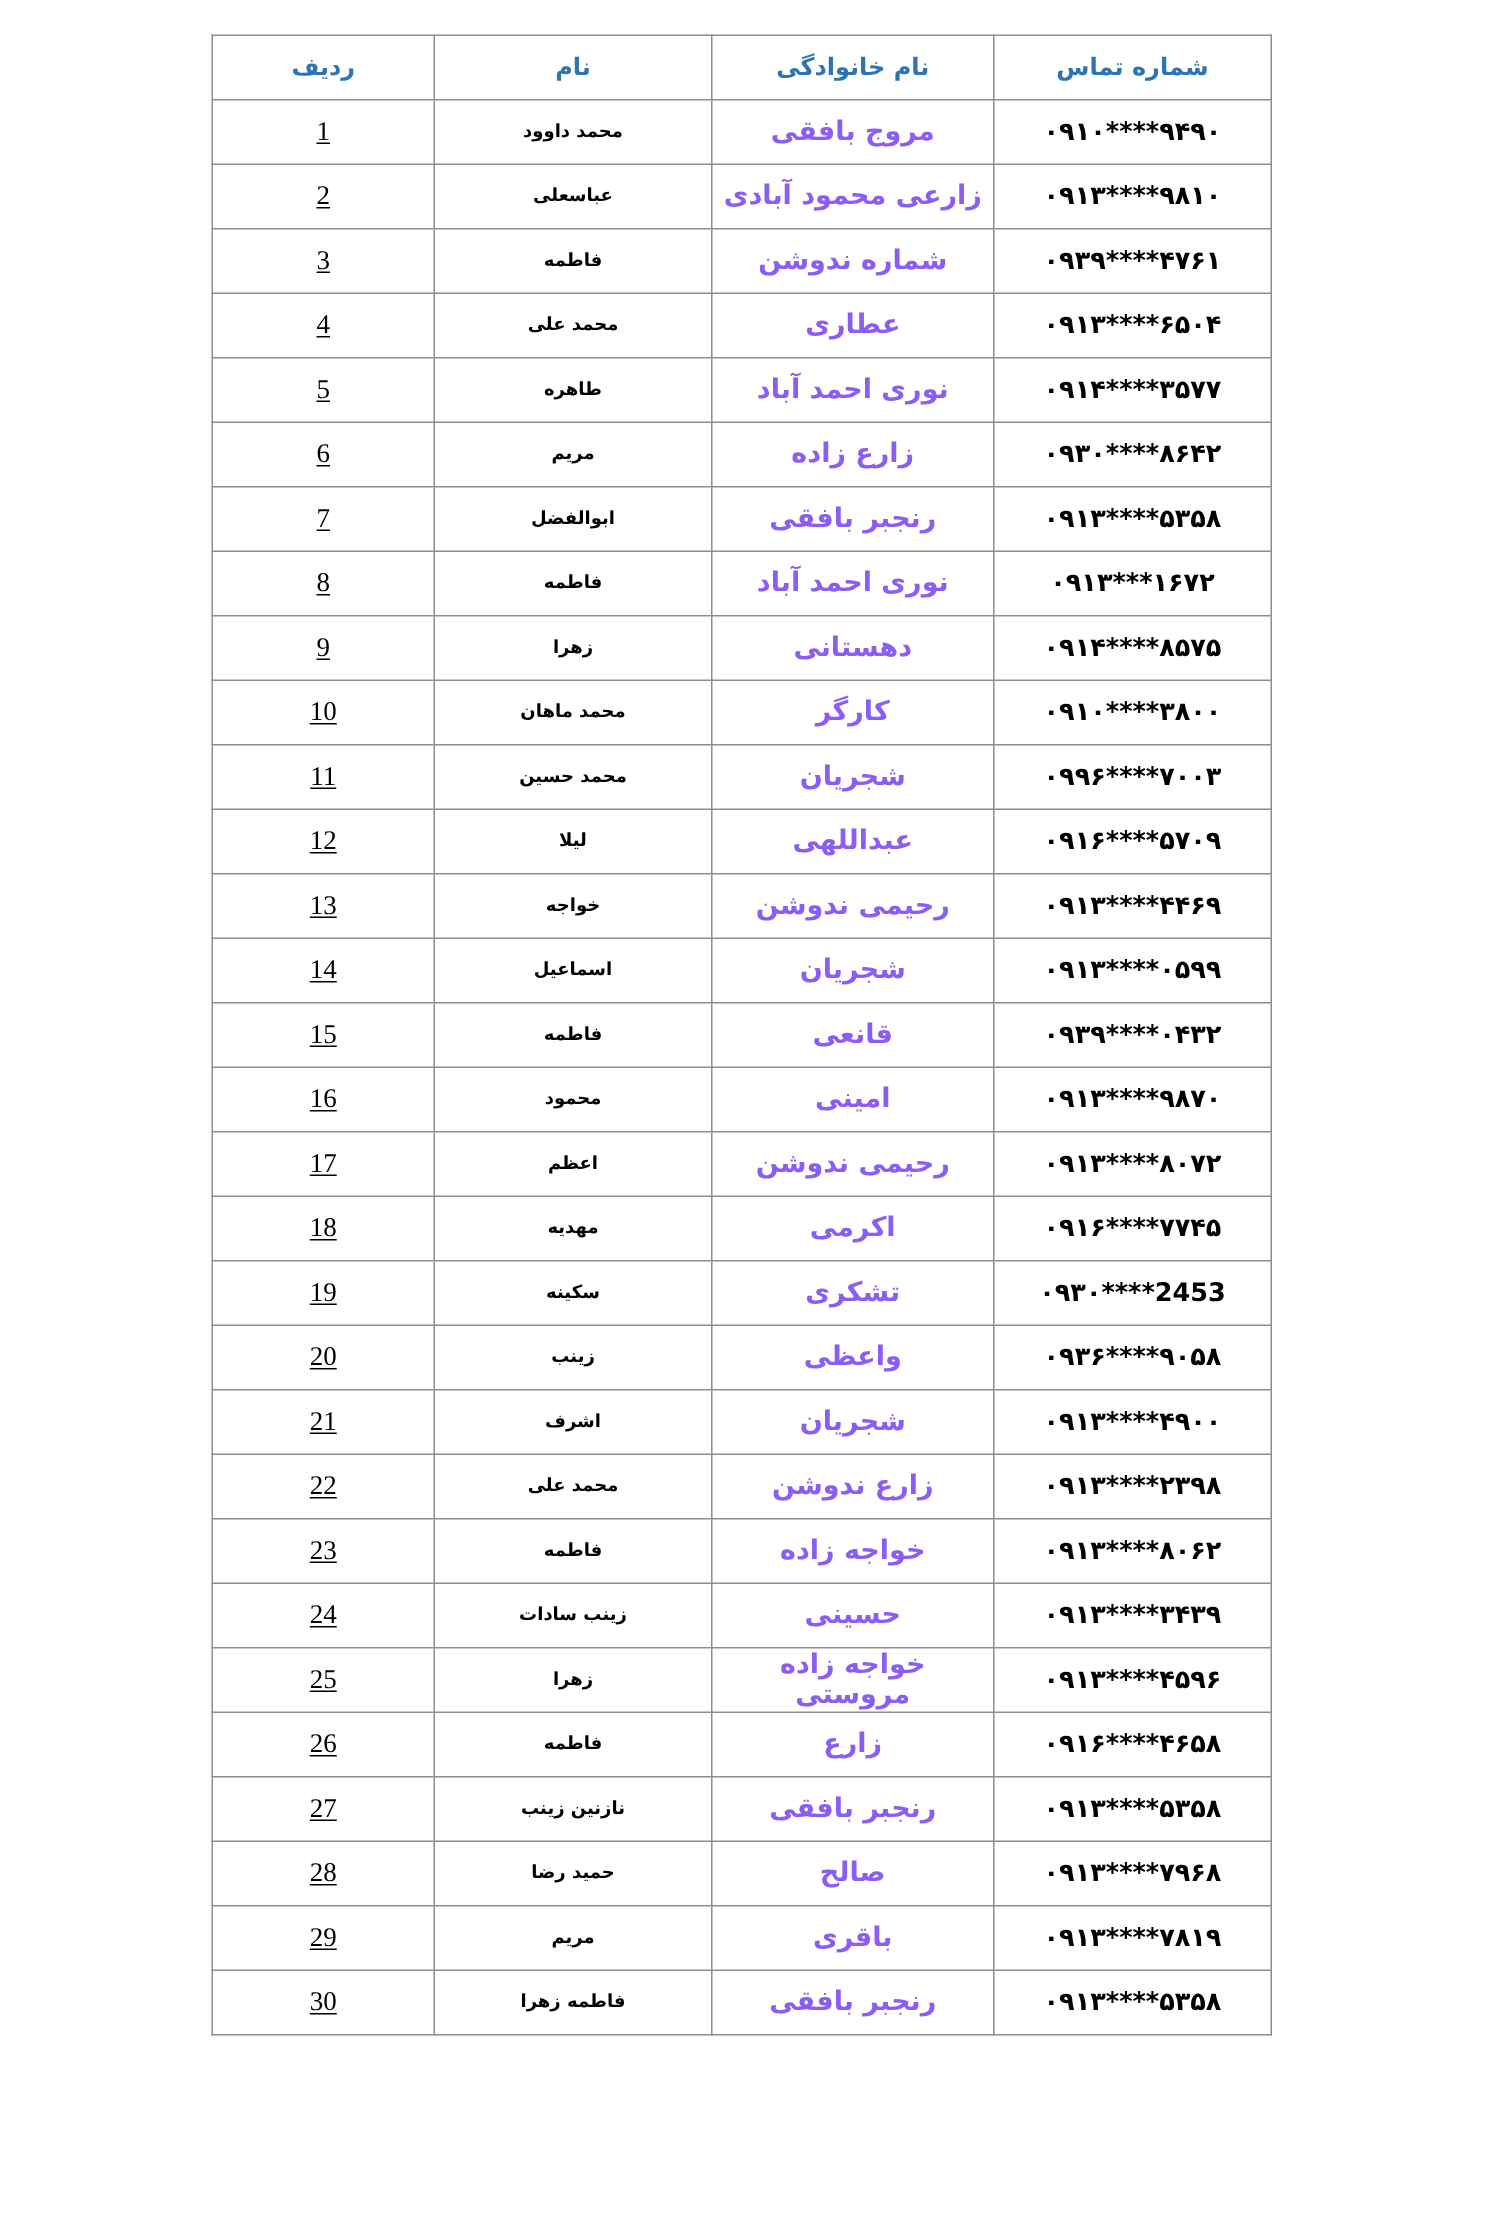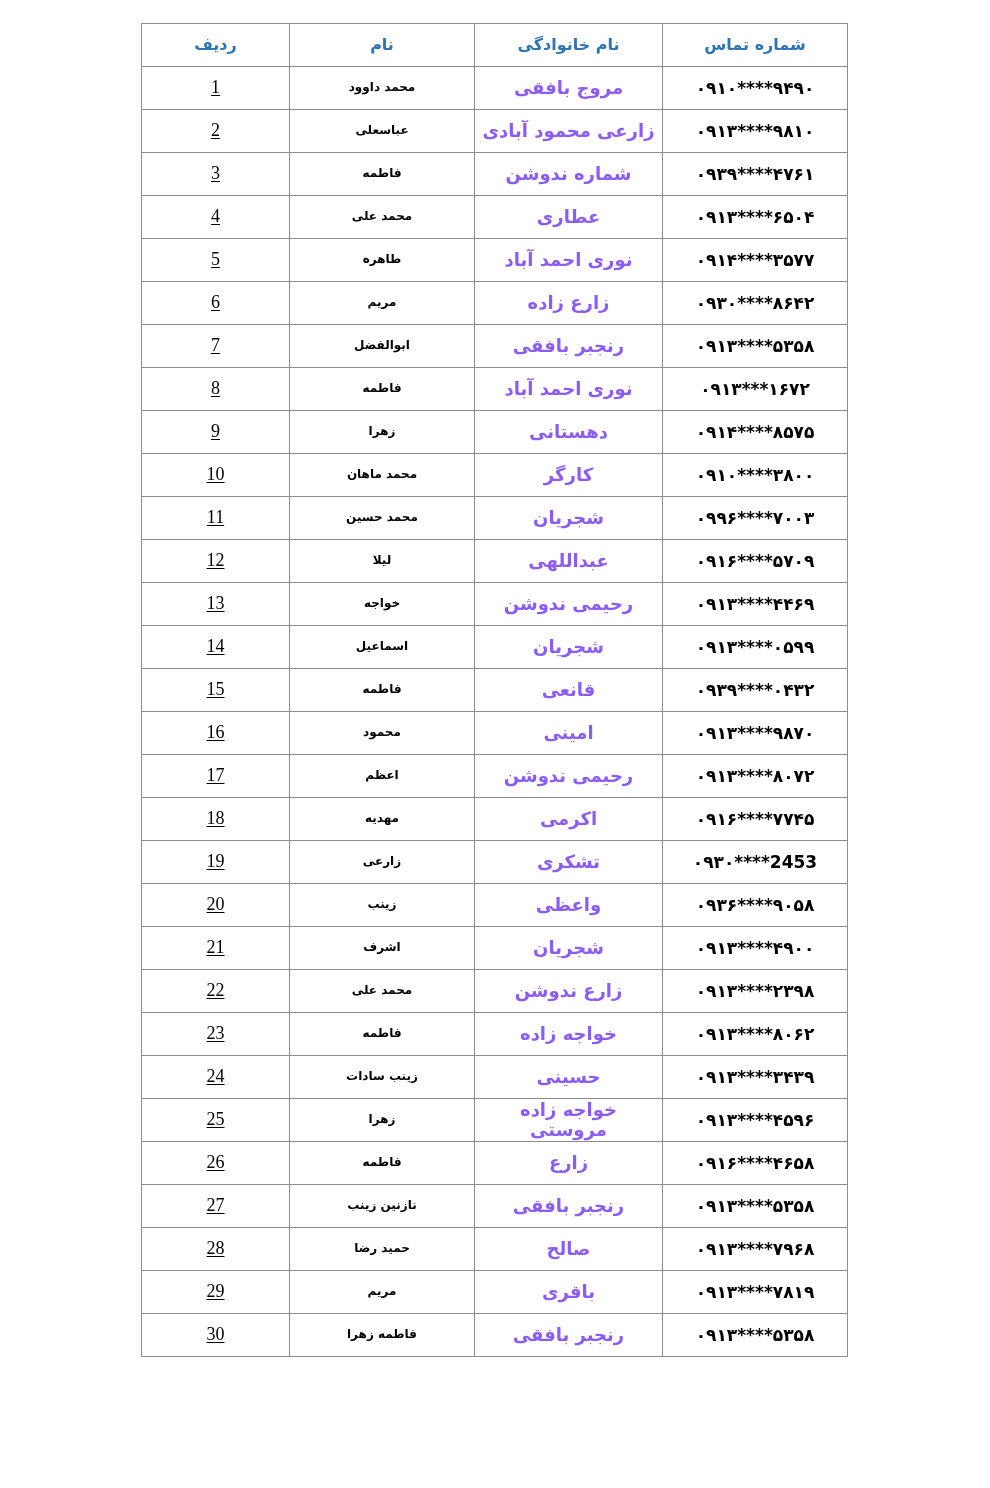--- a/index.html
+++ b/index.html
@@ -218,21 +218,21 @@
           </tr>
           <tr>
             <td class="cell-phone">۰۹۱۶****۷۷۴۵</td>
             <td class="cell-last">اکرمی</td>
             <td class="cell-first">مهدیه</td>
             <td class="cell-rank"><span class="num">18</span></td>
           </tr>
           <tr>
             <td class="cell-phone">۰۹۳۰****2453</td>
             <td class="cell-last">تشکری</td>
-            <td class="cell-first">زارعی</td>
+            <td class="cell-first">سکینه</td>
             <td class="cell-rank"><span class="num">19</span></td>
           </tr>
           <tr>
             <td class="cell-phone">۰۹۳۶****۹۰۵۸</td>
             <td class="cell-last">واعظی</td>
             <td class="cell-first">زینب</td>
             <td class="cell-rank"><span class="num">20</span></td>
           </tr>
           <tr>
             <td class="cell-phone">۰۹۱۳****۴۹۰۰</td>

